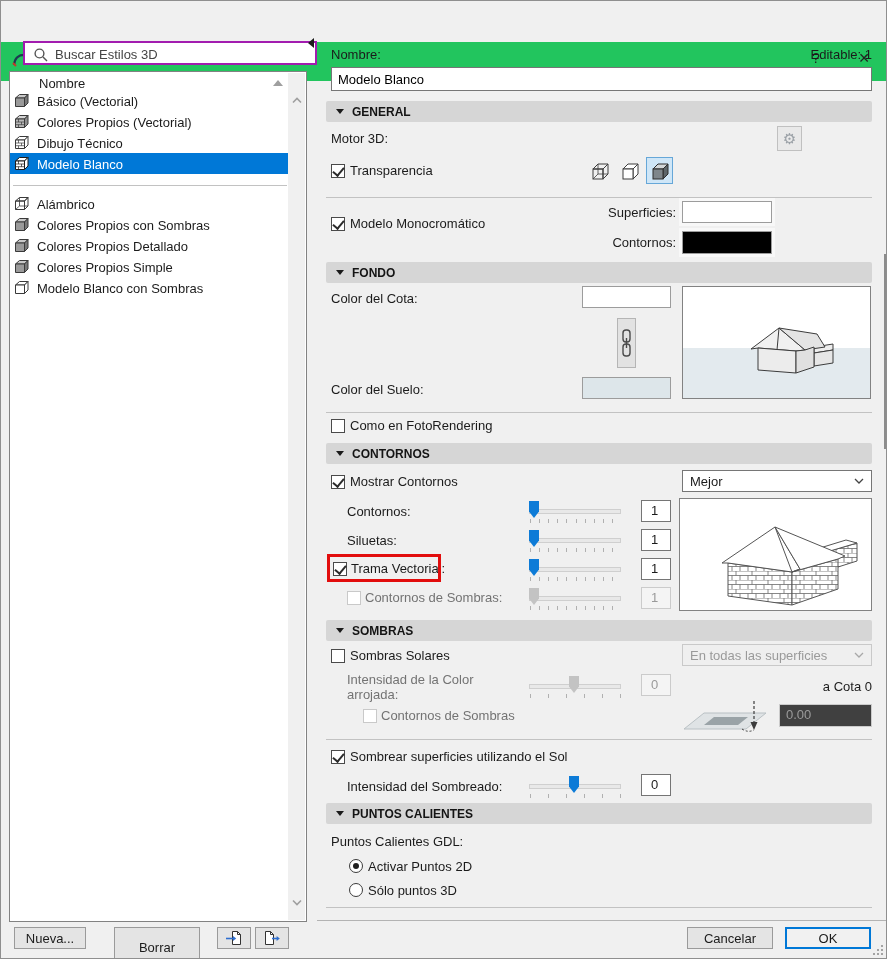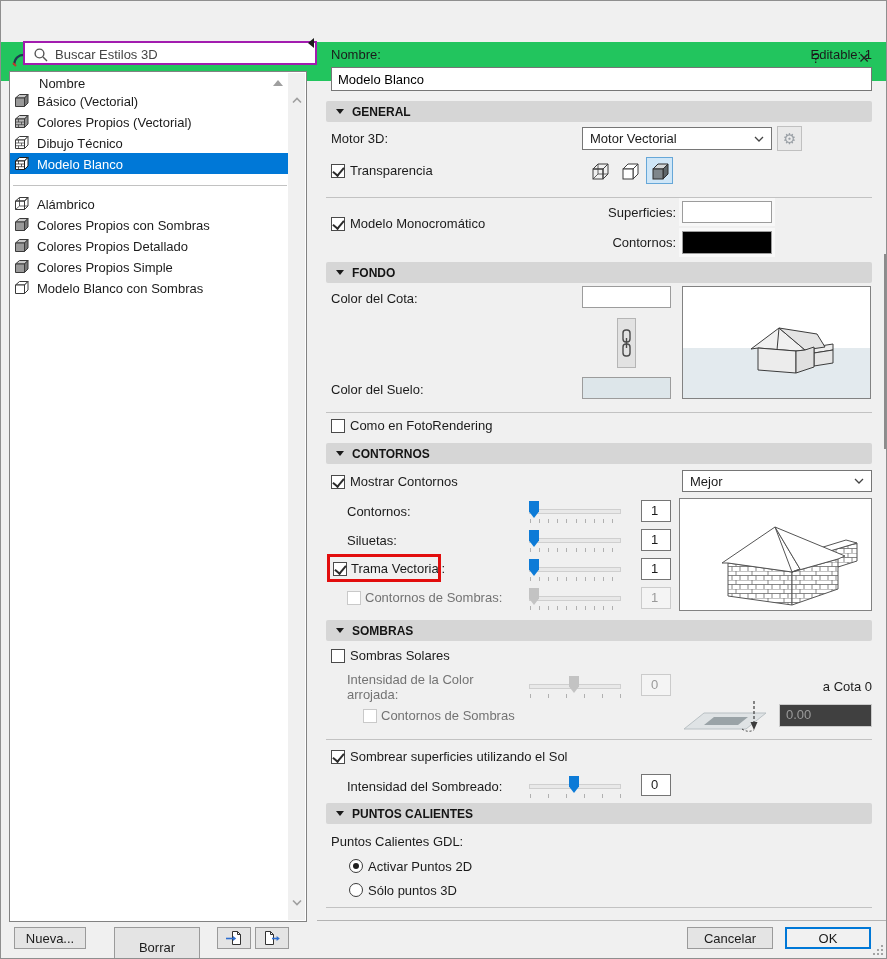--- a/index.html
+++ b/index.html
@@ -178,26 +178,20 @@
   <div class="lbl" style="left:330px;top:46px">Nombre:</div>
   <div class="lbl" style="left:700px;top:46px;width:171px;text-align:right">Editable: 1</div>
   <input id="nameInput" value="Modelo Blanco" style="">
 
   <div class="section-hdr" style="top:100px">
       <span class="tri-down"></span>
       <span>GENERAL</span>
     </div>
 
   <div class="lbl" style="left:330px;top:130px">Motor 3D:</div>
-  <div class="dd" style="left:581px;top:126px;width:190px;height:23px">
-    <span>Motor Vectorial</span>
-    <svg width="10" height="6" viewBox="0 0 10 6">
-        <polyline points="1,1 5,5 9,1" fill="none" stroke="#444" stroke-width="1.3"></polyline>
-      </svg>
-  </div>
   <div class="btn" style="left:776px;top:125px;width:25px;height:25px;background:#e9e9e9;border-color:#c0c0c0">
     <span style="color:#9aa0a6;font-size:15px">⚙</span>
   </div>
 
   <span class="chk checked" style="left:330px;top:163px"></span>
   <div class="lbl" style="left:349px;top:162px">Transparencia</div>
 
   <div class="abs" style="left:585px;top:156px;width:27px;height:27px;display:flex;align-items:center;justify-content:center">
     <svg width="20" height="20" viewBox="0 0 20 20">
         <polygon points="3,8 8,3 18,3 13,8" fill="none" stroke="#3d3d3d"></polygon>
@@ -332,20 +326,26 @@
     </svg>
   </div>
 
   <div class="section-hdr" style="top:619px">
       <span class="tri-down"></span>
       <span>SOMBRAS</span>
     </div>
 
   <span class="chk" style="left:330px;top:648px"></span>
   <div class="lbl" style="left:349px;top:647px">Sombras Solares</div>
+  <div class="dd dis" style="left:681px;top:643px;width:190px;height:22px">
+    <span>En todas las superficies</span>
+    <svg width="10" height="6" viewBox="0 0 10 6">
+        <polyline points="1,1 5,5 9,1" fill="none" stroke="#a8a8a8" stroke-width="1.3"></polyline>
+      </svg>
+  </div>
 
   <div class="lbl dis" style="left:346px;top:671px;width:180px;white-space:normal;line-height:15px">Intensidad de la Color arrojada:</div>
   <div class="slider dis" style="left:528px;top:674px">
     <div class="track"></div>
       <div class="thumb" style="left:40px"></div>
       <div class="ticks wide"></div>
   </div>
   <div class="valbox dis" style="left:640px;top:673px">0</div>
   <div class="lbl" style="left:740px;top:678px;width:131px;text-align:right">a Cota 0</div>
 

